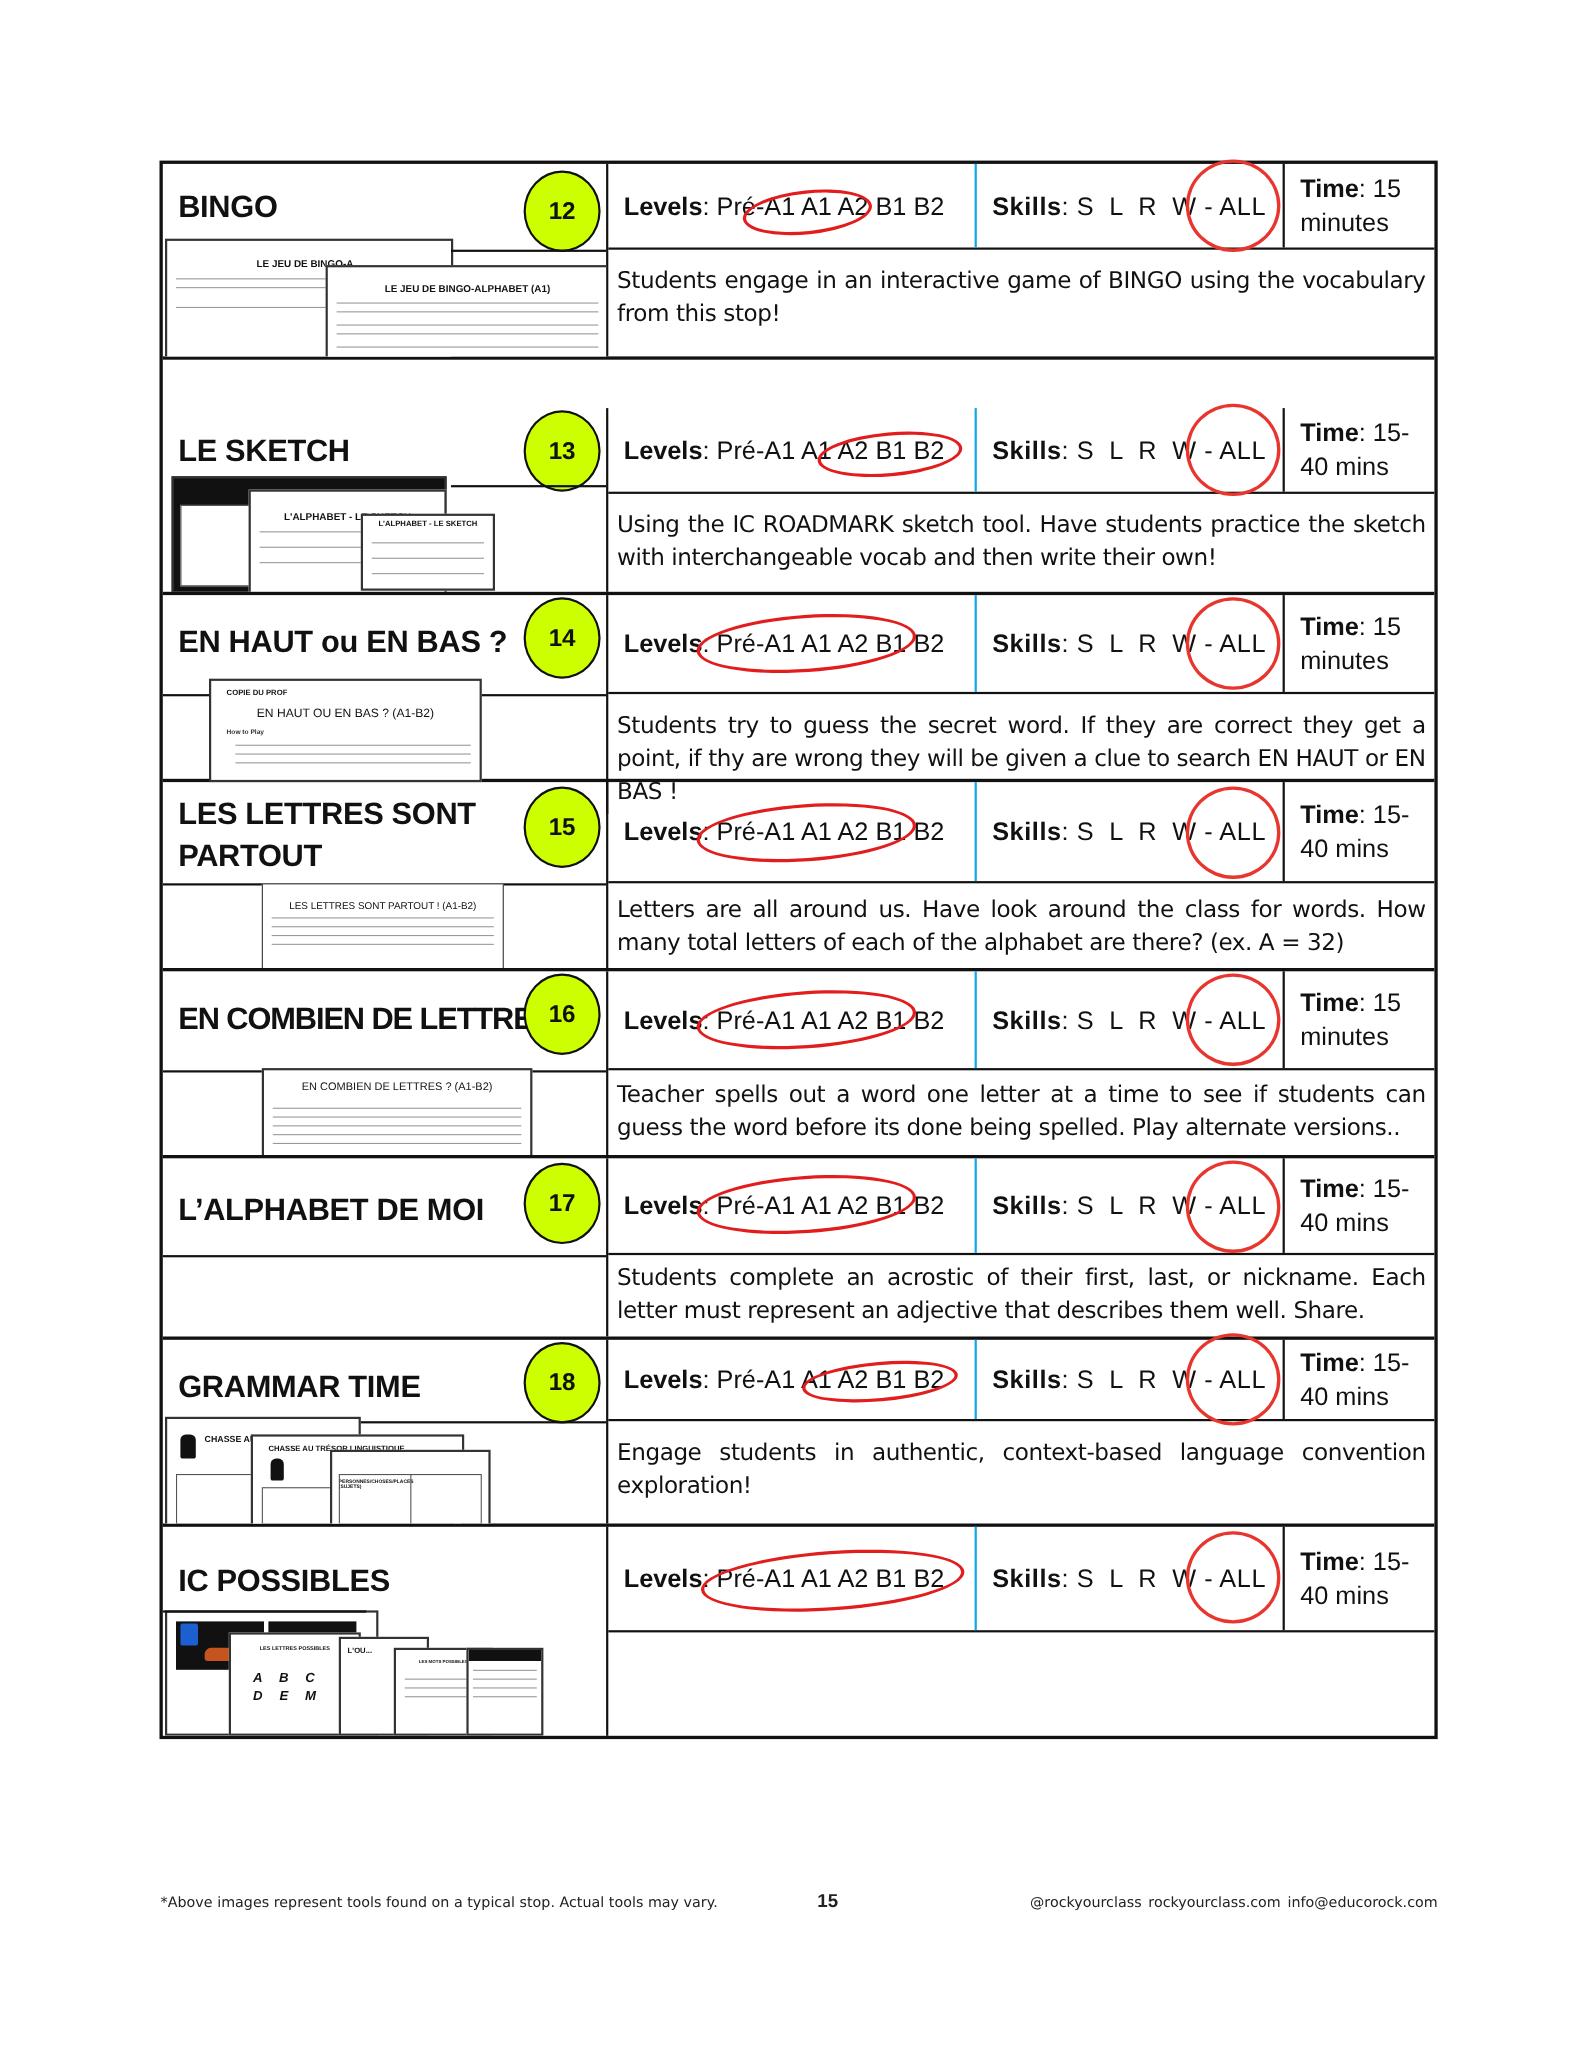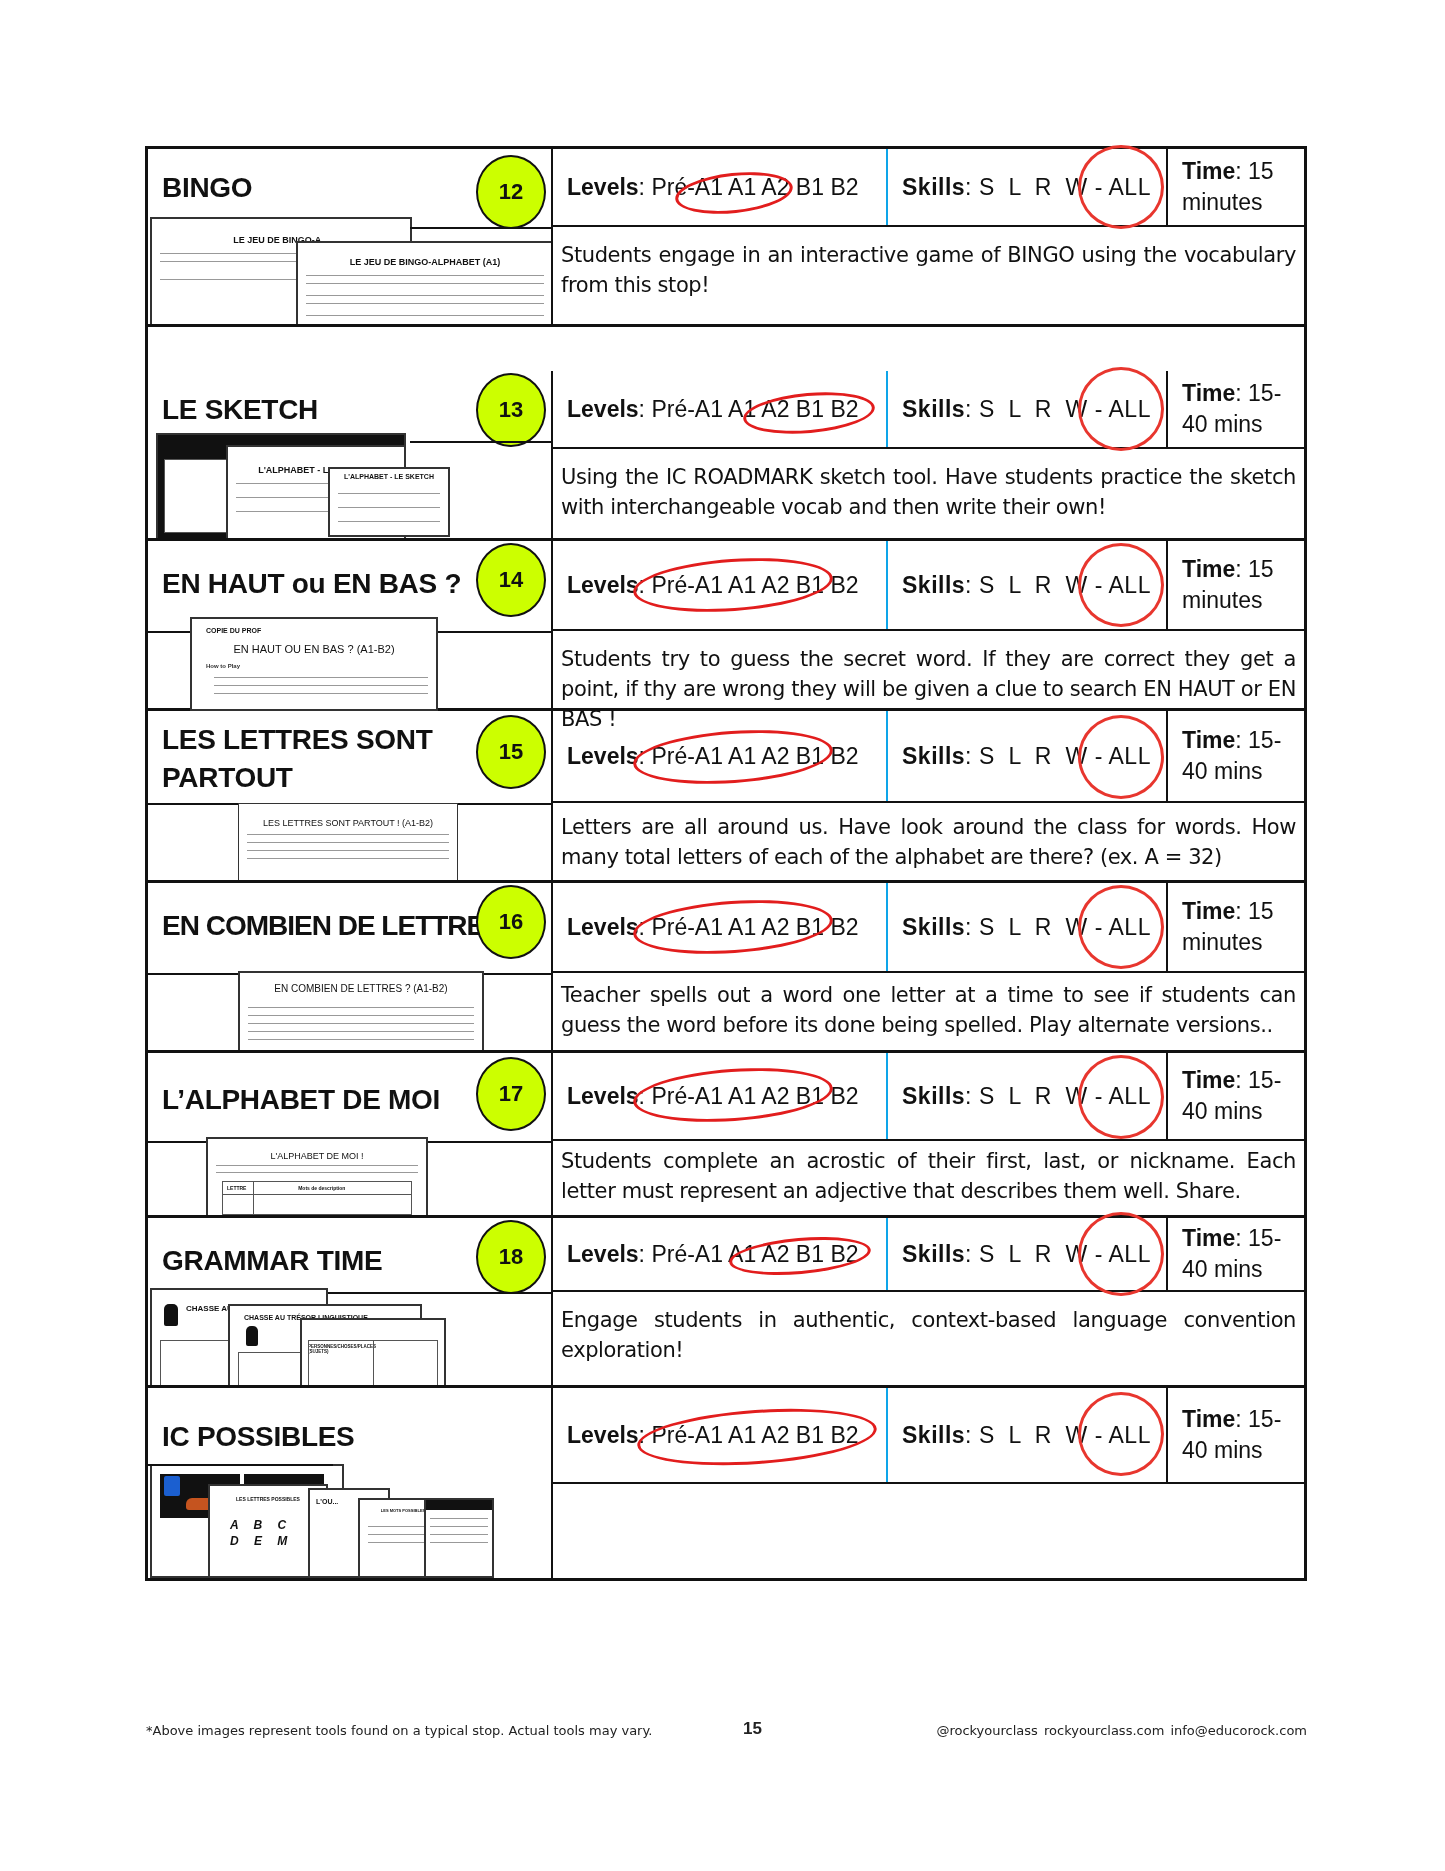--- a/index.html
+++ b/index.html
@@ -216,31 +216,20 @@
       </div>
       <div class="desc" style="padding-top:8px;">Teacher spells out a word one letter at a time to see if students can guess the word before its done being spelled. Play alternate versions..</div>
     </div>
   </div>
 
   <div class="entry" style="height:165px;">
     <div class="left">
       <div class="title" style="top:28px;">L’ALPHABET DE MOI</div>
       <div class="badge" style="left:328px; top:4px;">17</div>
       <div class="divider" style="top:88px;"></div>
-      <div class="thumb" style="left:58px; top:84px; width:222px; height:80px;">
-        <div class="tt" style="top:12px;font-weight:normal;font-size:9px;">L'ALPHABET DE MOI !</div>
-        <div class="ln" style="top:26px;"></div>
-          <div class="ln" style="top:33px;"></div>
-        <div style="position:absolute;left:14px;right:14px;top:42px;bottom:0;border:1px solid #555;">
-          <div style="position:absolute;left:4px;top:3px;font-size:5px;font-weight:bold;">LETTRE</div>
-          <div style="position:absolute;left:40%;top:3px;font-size:5px;font-weight:bold;">Mots de description</div>
-          <div style="position:absolute;left:30px;top:0;bottom:0;width:1px;background:#555;"></div>
-          <div style="position:absolute;left:0;right:0;top:12px;height:1px;background:#555;"></div>
-        </div>
-      </div>
     </div>
     <div class="right">
       <div class="meta" style="height:88px;">
         <div class="lv">
           <span class="bold">Levels</span>:&nbsp;<span>Pré-A1 A1 A2 B1 B2</span>
           <div class="ring" style="left:80px; top:16px; width:200px; height:52px; transform:rotate(-4deg);"></div>
         </div>
         <div class="sk">
           <span class="bold">Skills</span>:&nbsp;<span style="white-space:pre;">S  L  R  W - ALL</span>
           <div class="ring circle" style="left:190px; top:2px; width:86px; height:84px;"></div>

